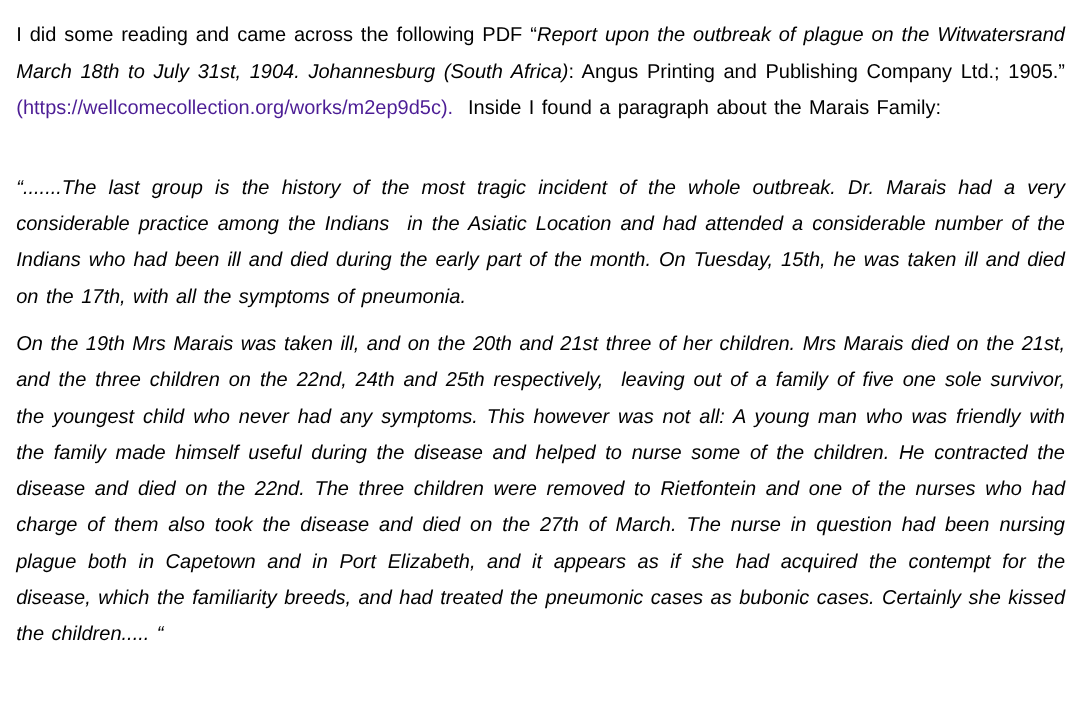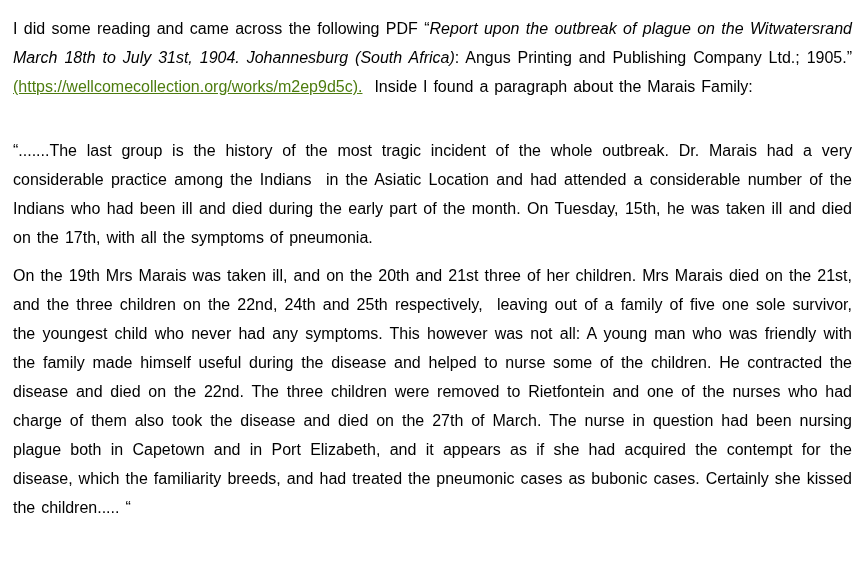--- a/index.html
+++ b/index.html
@@ -27,24 +27,24 @@
   .para {
     margin: 0 0 9px 0;
   }
   .para.intro {
     margin-bottom: 35px;
   }
   .italic {
     font-style: italic;
   }
   .quote {
+    font-style: italic;
   }
   .doc-link {
-    color: #4d7c0f;
-    text-decoration: underline;
+    color: #4c1d95;
     cursor: pointer;
   }
 </style>
 </head>
 <body>
 
 <div class="page">
 
   <p class="para intro"><span>I did some reading and came across the following PDF “</span><span class="italic">Report upon the outbreak of plague on the Witwatersrand March 18th to July 31st, 1904. Johannesburg (South Africa)</span><span>: Angus Printing and Publishing Company Ltd.; 1905.” </span><a class="doc-link">(https://wellcomecollection.org/works/m2ep9d5c).</a><span>&nbsp; Inside I found a paragraph about the Marais Family:</span></p>
 

